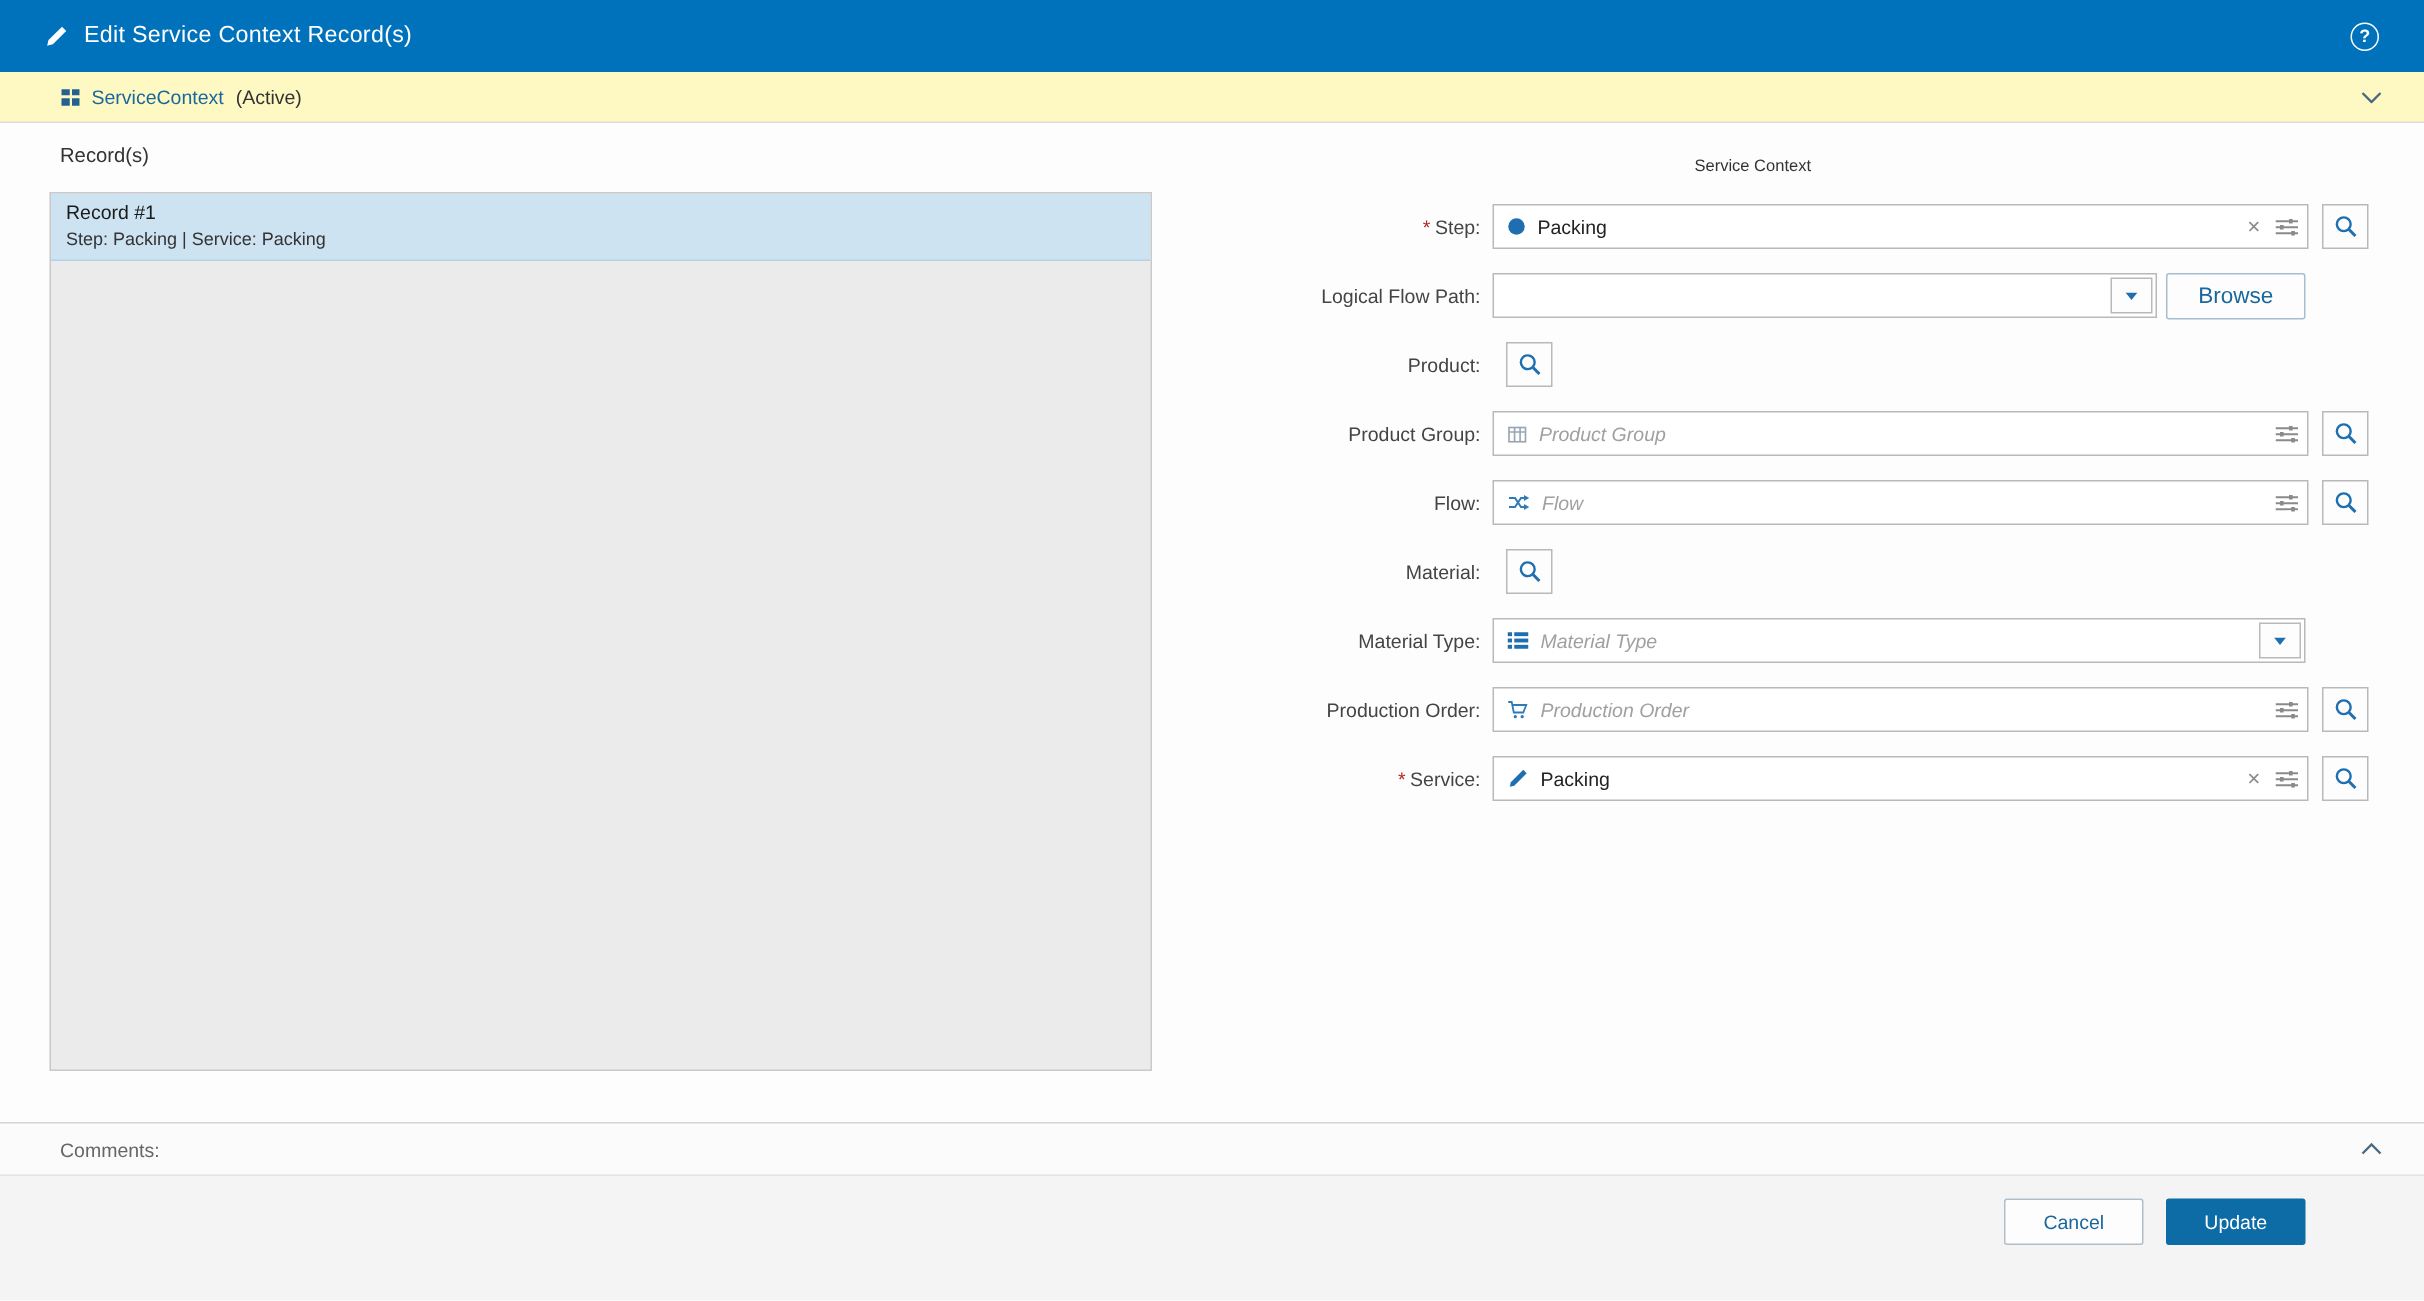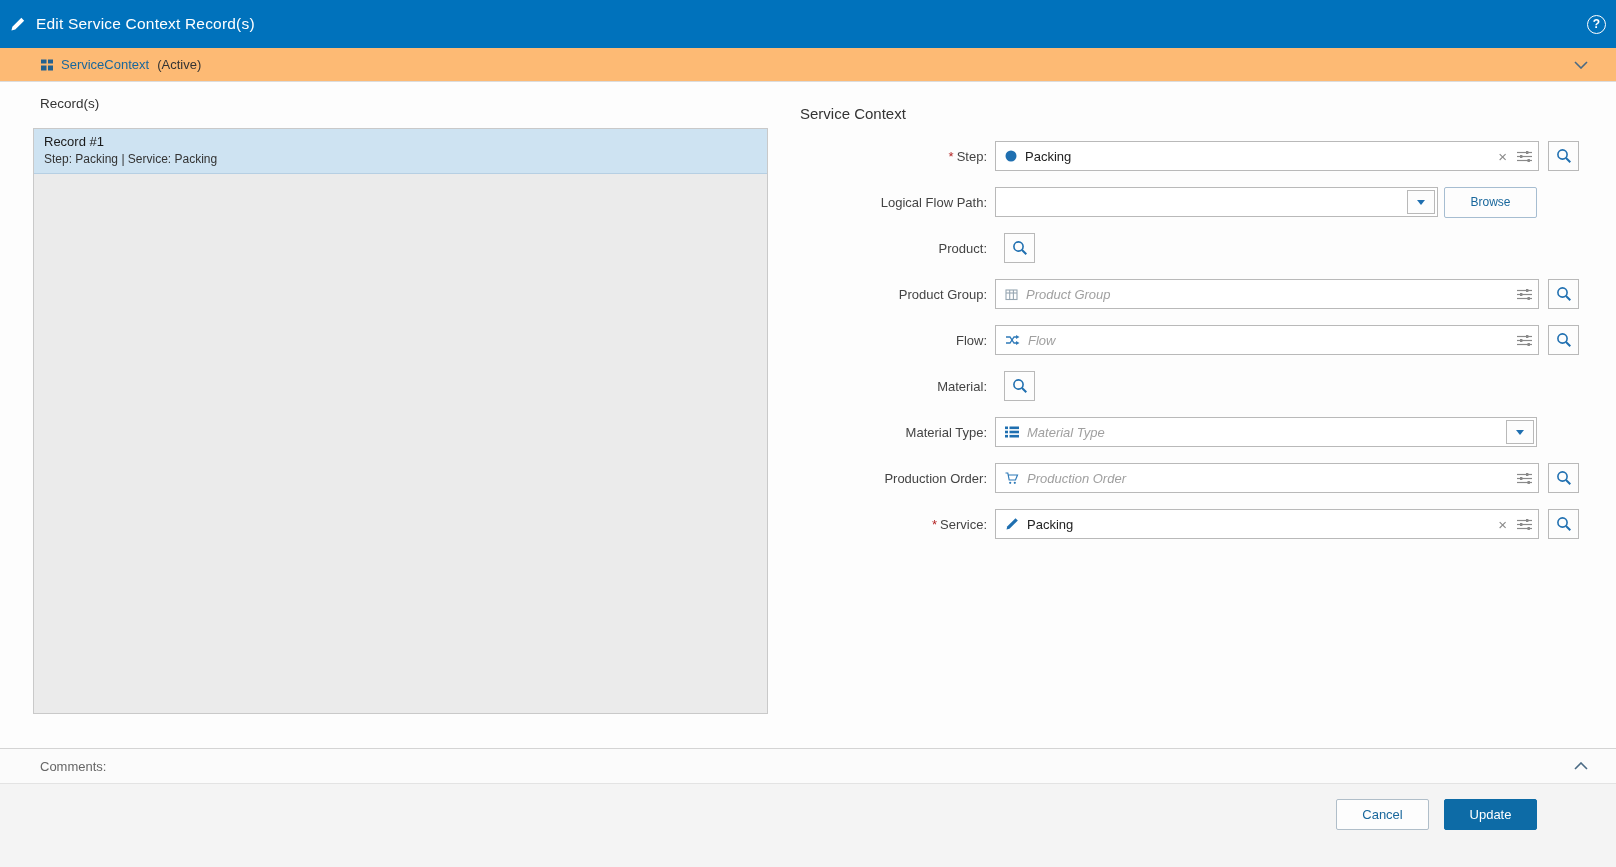--- a/index.html
+++ b/index.html
@@ -5,31 +5,31 @@
   * { box-sizing: border-box; }
   html,body { margin:0; padding:0; }
   body {
     width:1616px; height:867px; position:relative; overflow:hidden;
     font-family:"Liberation Sans", sans-serif; background:#fdfdfd; color:#333;
   }
 
   
   .app-header {
     position:absolute; top:0; left:0; width:1616px; height:48px;
-    background:#0072BC; display:flex; align-items:center; padding:0 10px; color:#fff;
+    background:#0072BC; display:flex; align-items:center; padding:0 30px; color:#fff;
   }
   .app-header .title { font-size:15.5px; margin-left:11px; letter-spacing:.2px; }
   .help-badge {
     margin-left:auto; width:19px; height:19px; border:1.5px solid #fff; border-radius:50%;
     display:flex; align-items:center; justify-content:center; font-size:12px; font-weight:bold; cursor:pointer;
   }
 
   
   .sub-header {
-    position:absolute; top:48px; left:0; width:1616px; height:34px; background:#fdba74;
+    position:absolute; top:48px; left:0; width:1616px; height:34px; background:#fef9c3;
     border-bottom:1px solid #dcdcdc; display:flex; align-items:center; padding:0 28px 0 40px;
   }
   .entity-link { display:flex; align-items:center; gap:7px; cursor:pointer; }
   .entity-link .name { color:#19679c; font-size:13px; }
   .entity-status { margin-left:8px; font-size:13px; color:#333; }
   .sub-header .chev { margin-left:auto; display:flex; cursor:pointer; }
 
   
   .records-title { position:absolute; left:40px; top:96px; font-size:13.5px; color:#333; }
   .records-list {
@@ -37,21 +37,21 @@
     background:#ebebeb; border:1px solid #c9c9c9; overflow:hidden;
   }
   .record-item {
     background:#cee3f2; border-bottom:1px solid #b6cfe3; padding:5px 10px 7px 10px; cursor:pointer;
   }
   .record-item .rec-title { font-size:13px; color:#1a1a1a; }
   .record-item .rec-sub { font-size:12px; color:#333; margin-top:3px; }
 
   
   .form-area { position:absolute; left:800px; top:105px; width:737px; }
-  .form-title { font-size:15px; color:#333; margin:0 0 19px 0; font-weight:400; }
+  .form-title { font-size:11px; color:#333; margin:0 0 19px 0; font-weight:400;text-align:center; }
   .form-row { display:flex; align-items:center; height:30px; margin-bottom:16px; }
   .form-label {
     width:195px; text-align:right; padding-right:8px; font-size:13px; color:#444;
     white-space:nowrap; flex:none;
   }
   .req { color:#b32424; margin-right:3px; font-size:13px; }
   .input-box {
     height:30px; border:1px solid #b9b9b9; background:#fff; display:flex; align-items:center;
     padding:0 6px 0 9px; width:544px; flex:none;
   }
@@ -69,21 +69,21 @@
   .dd-btn {
     width:28px; height:24px; border:1px solid #b9b9b9; background:#fdfdfd; flex:none;
     display:flex; align-items:center; justify-content:center; margin-left:6px; cursor:pointer; padding:0;
   }
   .lookup-btn {
     width:31px; height:30px; margin-left:9px; border:1px solid #b9b9b9; background:#fdfdfd;
     display:flex; align-items:center; justify-content:center; cursor:pointer; flex:none; padding:0;
   }
   .browse-btn {
     height:31px; width:93px; margin-left:6px; border:1px solid #a6bdd1; background:#fdfdfd;
-    color:#19679c; font-size:12px; font-family:inherit; border-radius:2px; cursor:pointer; flex:none;
+    color:#19679c; font-size:15px; font-family:inherit; border-radius:2px; cursor:pointer; flex:none;
   }
 
   
   .comments-bar {
     position:absolute; left:0; top:748px; width:1616px; height:35px; background:#fbfbfb;
     border-top:1px solid #d4d4d4; display:flex; align-items:center; padding:0 28px 0 40px;
   }
   .comments-bar .lbl { font-size:13px; color:#666; }
   .comments-bar .chev { margin-left:auto; display:flex; cursor:pointer; }
   .footer-bar {

